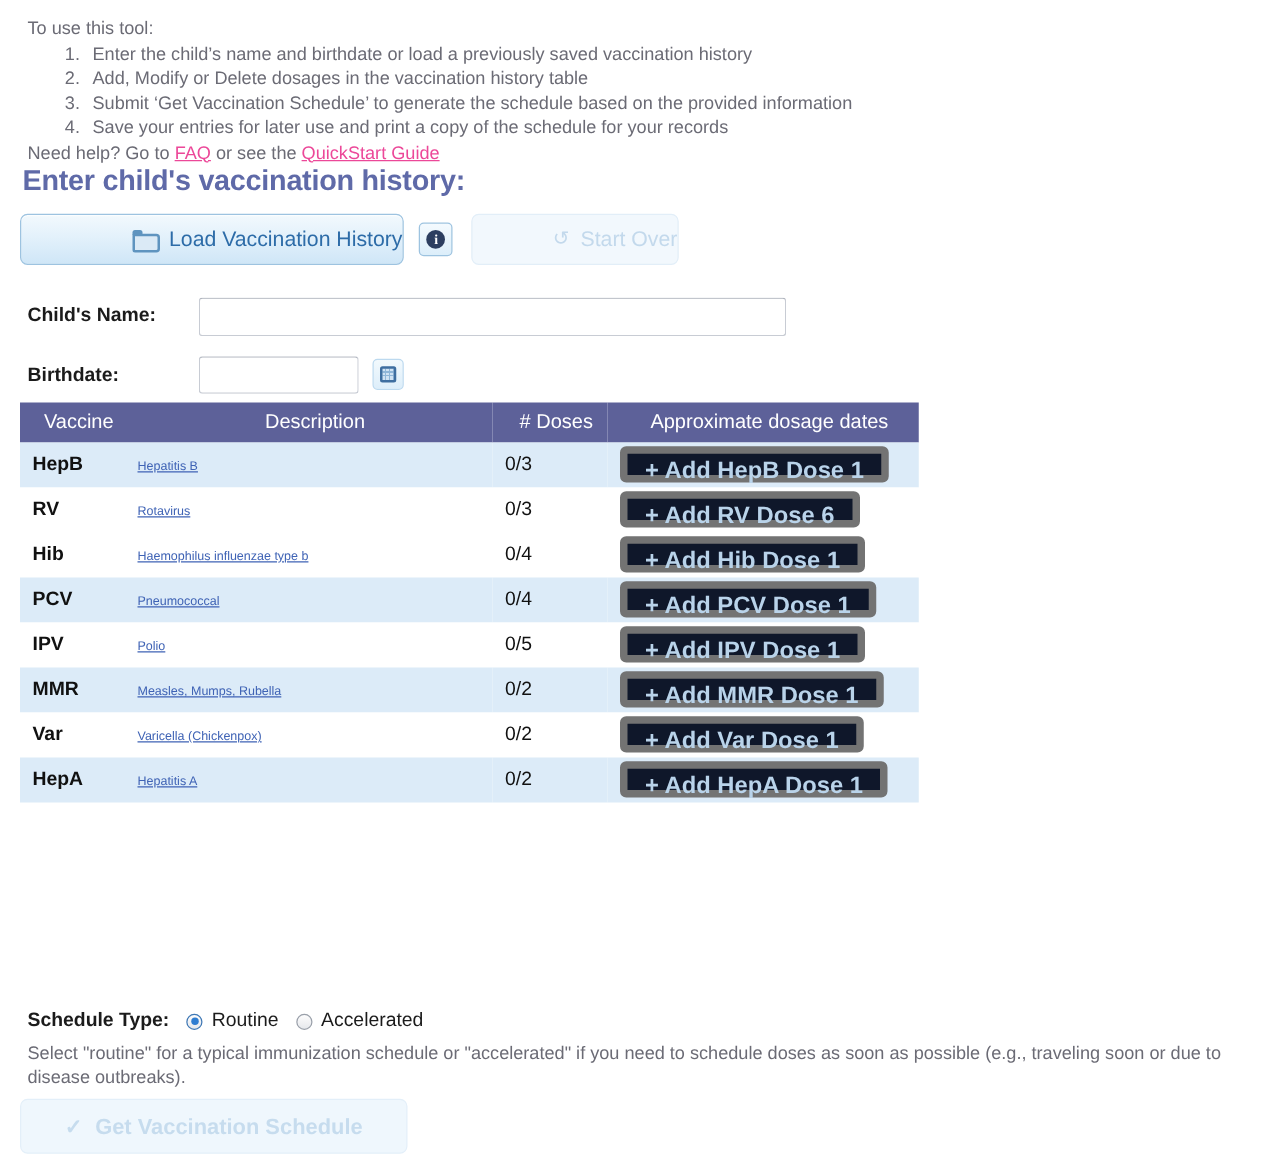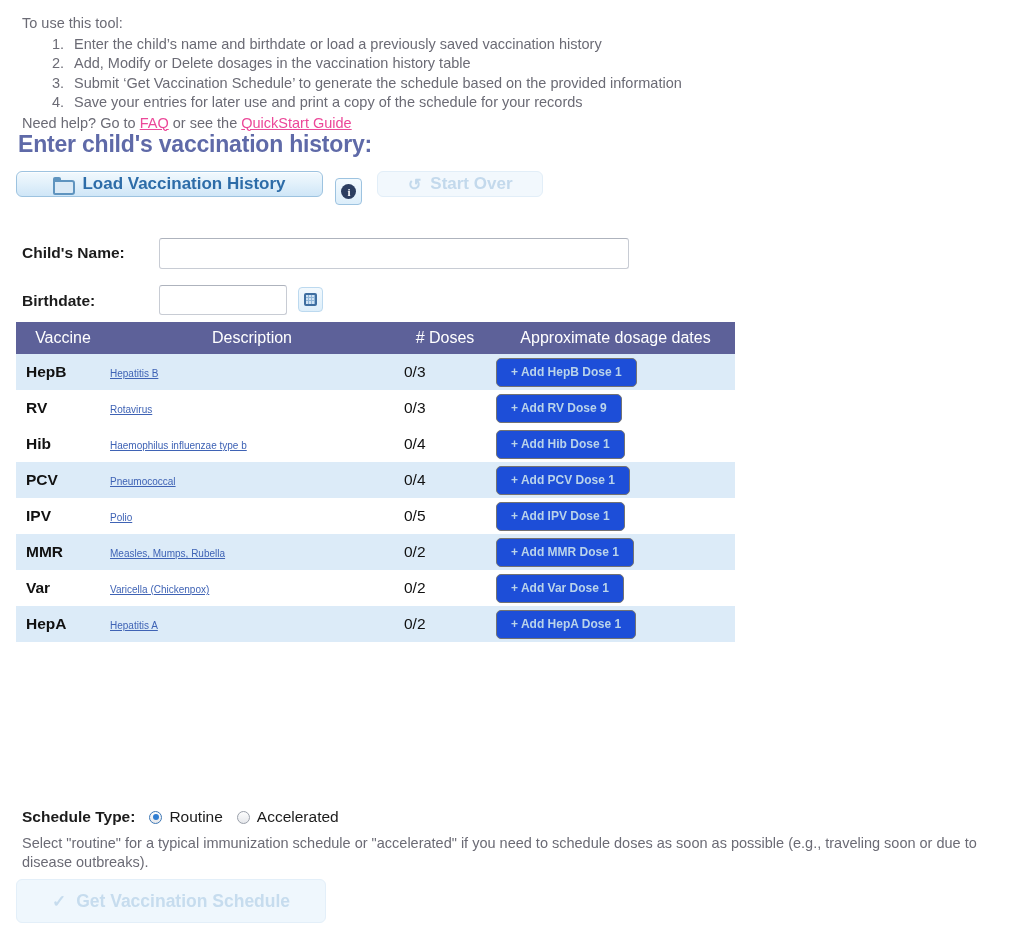--- a/index.html
+++ b/index.html
@@ -26,22 +26,22 @@
   
   .heading {
     position: absolute; left: 18px; top: 131px;
     font-size: 23px; font-weight: bold; color: #5f6aa8;
     letter-spacing: -0.2px;
   }
 
   
   .btnrow { position: absolute; left: 16px; top: 171px; height: 44px; }
   .btn {
-    display: inline-flex; align-items: center; justify-content: center;
-    height: 26px; border-radius: 6px; font-weight: bold;
+    display: inline-flex; align-items: center; justify-content: flex-end;
+    height: 41px; border-radius: 6px; font-weight: normal;
     font-size: 17px; vertical-align: top; white-space: nowrap;
   }
   .btn-load {
     width: 307px;
     border: 1px solid #9dc3e0;
     background: linear-gradient(to bottom, #f2f9fd 0%, #e3f1fb 45%, #cfe6f7 100%);
     color: #2d6ca8; box-shadow: 0 1px 0 rgba(255,255,255,.7) inset;
   }
   .btn-load .lbl { padding-left: 10px; }
   .icon-folder { width: 19px; height: 15px; position: relative; display:inline-block; }
@@ -122,22 +122,22 @@
   table.vax tbody tr { height: 36px; }
   table.vax tbody tr.odd { background:#dcebf8; }
   table.vax tbody tr.even { background:#ffffff; }
   table.vax td { padding: 0 0 0 10px; vertical-align: middle; font-size: 15.5px; }
   td.t-vax { font-weight: bold; color:#111; }
   td.t-desc a { color:#3f63b5; text-decoration: underline; font-size:10px; }
   td.t-dose { color:#111; font-size:15.5px; }
   td.t-dates { padding-left: 4px; }
   .btn-adddose {
     display:inline-block; height:29px; line-height:27px;
-    border:1px solid #737373; border-radius:5px; background:#1d4ed8;
-    color:#b9d3ea; font-size:12px; font-weight:bold;
+    border:6px solid #737373; border-radius:5px; background:#0f172a;
+    color:#b9d3ea; font-size:19px; font-weight:bold;
     padding: 0 14px; white-space: nowrap;
   }
 
   
   .sched-row { position:absolute; left:22px; top:806px; height:22px; display:flex; align-items:center; }
   .sched-label { font-size:15.5px; font-weight:bold; color:#1b1b1b; margin-right:14px; }
   .radio-wrap { display:flex; align-items:center; margin-right:14px; }
   .radio {
     width:13px; height:13px; border-radius:50%;
     border:1px solid #9aa0aa; background:linear-gradient(to bottom,#fdfdfd,#e6e8ec);
@@ -214,21 +214,21 @@
       <tr class="odd">
         <td class="t-vax">HepB</td>
         <td class="t-desc"><a href="#">Hepatitis B</a></td>
         <td class="t-dose">0/3</td>
         <td class="t-dates"><span class="btn-adddose">+ Add HepB Dose 1</span></td>
       </tr>
       <tr class="even">
         <td class="t-vax">RV</td>
         <td class="t-desc"><a href="#">Rotavirus</a></td>
         <td class="t-dose">0/3</td>
-        <td class="t-dates"><span class="btn-adddose">+ Add RV Dose 9</span></td>
+        <td class="t-dates"><span class="btn-adddose">+ Add RV Dose 6</span></td>
       </tr>
       <tr class="even">
         <td class="t-vax">Hib</td>
         <td class="t-desc"><a href="#">Haemophilus influenzae type b</a></td>
         <td class="t-dose">0/4</td>
         <td class="t-dates"><span class="btn-adddose">+ Add Hib Dose 1</span></td>
       </tr>
       <tr class="odd">
         <td class="t-vax">PCV</td>
         <td class="t-desc"><a href="#">Pneumococcal</a></td>

